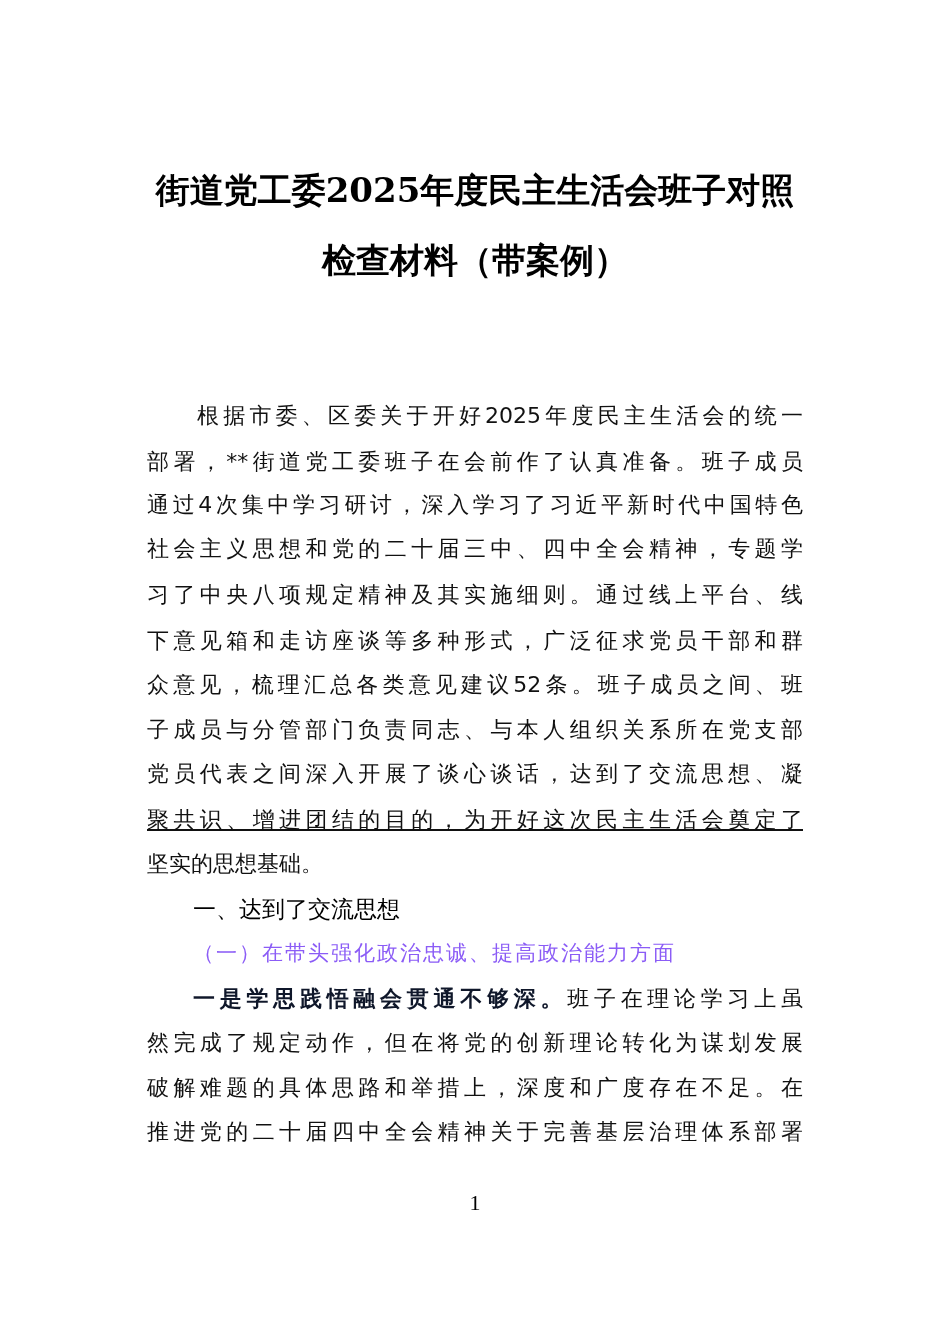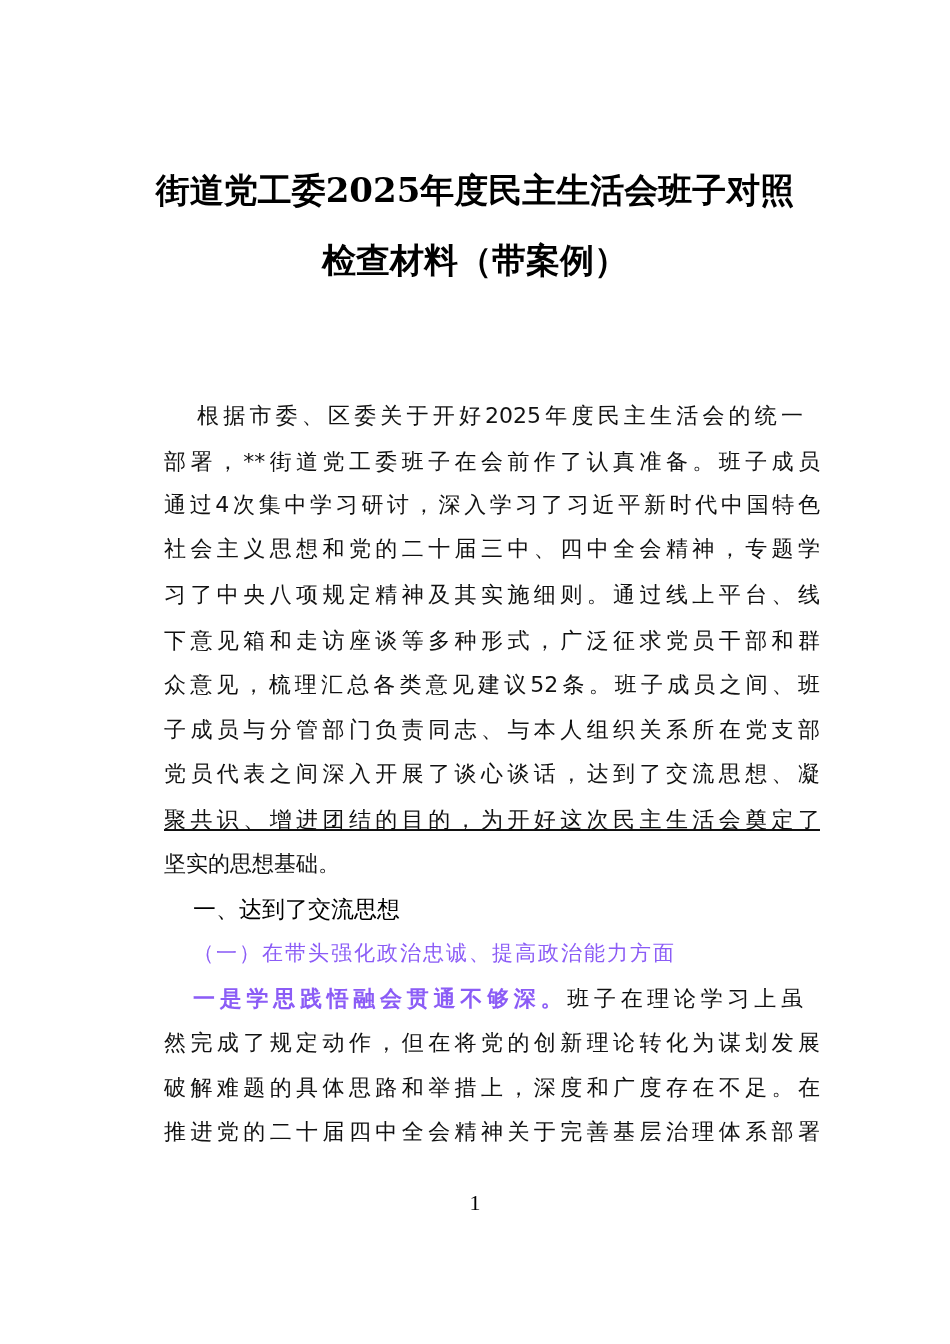--- a/index.html
+++ b/index.html
@@ -31,21 +31,21 @@
       font-size: 34px;
       line-height: 40px;
       letter-spacing: 0px;
       white-space: nowrap;
     }
     .title.l1 { top: 170px; }
     .title.l2 { top: 240px; }
 
     .body-line {
       position: absolute;
-      left: 164px;
+      left: 147px;
       width: 656px;
       font-family: "DejaVu Sans", "Liberation Sans", sans-serif;
       font-size: 22px;
       line-height: 30px;
       height: 30px;
       white-space: nowrap;
       text-align: justify;
       text-align-last: justify;
       color: #111111;
     }
@@ -66,21 +66,21 @@
       font-family: "DejaVu Sans", "Liberation Sans", sans-serif;
       font-size: 21px;
       line-height: 30px;
       white-space: nowrap;
       letter-spacing: 2px;
       color: #8b5cf6;
     }
     .bold-lead {
       font-weight: bold;
       font-family: "DejaVu Serif", "Liberation Serif", serif;
-      color: #8b5cf6;
+      color: #0f172a;
     }
     .page-number {
       position: absolute;
       left: 0;
       width: 950px;
       top: 1190px;
       text-align: center;
       font-family: "Liberation Serif", "DejaVu Serif", serif;
       font-size: 22px;
       line-height: 26px;

